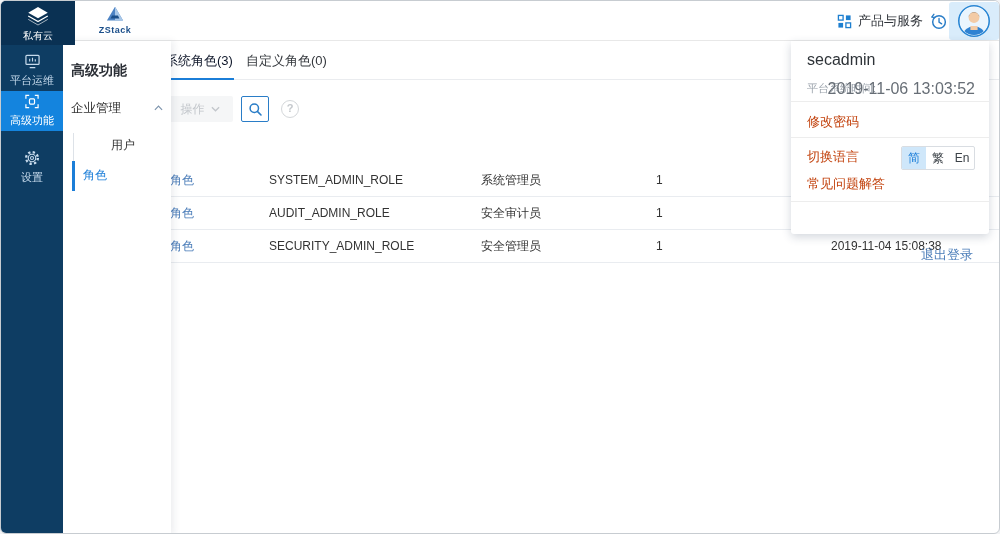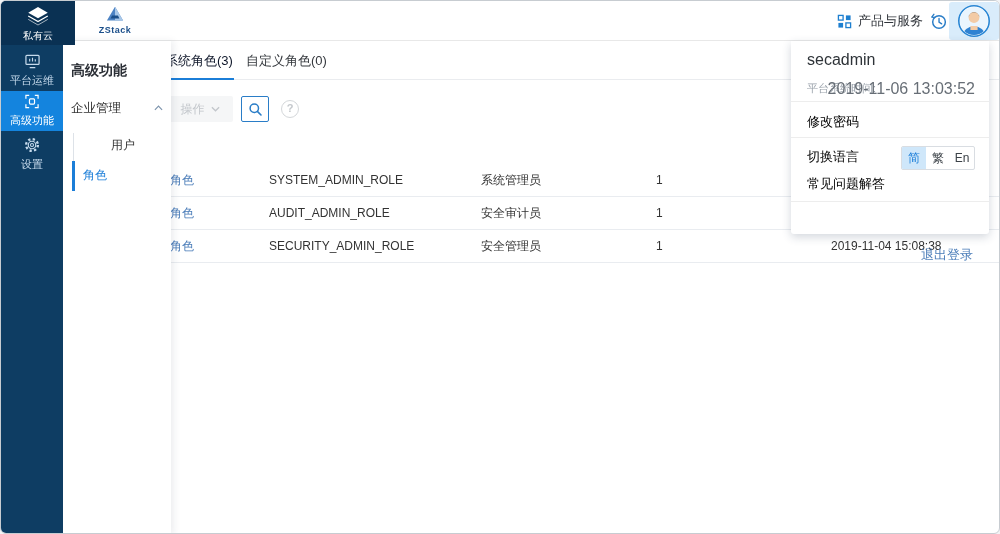--- a/index.html
+++ b/index.html
@@ -54,21 +54,21 @@
   .td{position:absolute;top:0;height:33px;line-height:33px;font-size:12px;color:#333;white-space:nowrap;}
   .td.link{color:#4a7cb8;cursor:pointer;}
   .c-name{left:47px;} .c-key{left:206px;} .c-type{left:418px;} .c-users{left:593px;} .c-date{left:768px;}
   
   #user-menu{left:790px;top:40px;width:198px;height:193px;background:#fff;z-index:6;
     box-shadow:0 3px 10px rgba(30,50,80,.20);border-radius:0 0 3px 3px;}
   .um-user{left:16px;top:10px;font-size:16px;color:#2e3338;}
   .um-time-lbl{left:16px;top:40px;font-size:11px;color:#9aa2ab;}
   .um-time-val{right:14px;top:39px;font-size:16px;color:#676e76;text-align:right;}
   .um-div{left:0;width:198px;height:1px;background:#ededed;}
-  .um-item{left:16px;font-size:13px;color:#000000;cursor:pointer;}
+  .um-item{left:16px;font-size:13px;color:#c2410c;cursor:pointer;}
   .um-lang-row{left:0;top:140px;width:198px;height:24px;}
   .lang-group{position:absolute;right:14px;top:1px;display:flex;border:1px solid #d9dde2;border-radius:2px;overflow:hidden;background:#fff;}
   .lang-cell{width:24px;height:22px;line-height:22px;text-align:center;font-size:12px;color:#3c4248;cursor:pointer;}
   .lang-cell.active{background:#cfe7fa;color:#1b7ed8;}
   .um-logout{right:16px;top:205px;font-size:13px;color:#4a7cb8;cursor:pointer;}
 </style>
 </head>
 <body>
 
 <div id="app">
@@ -134,21 +134,21 @@
       </svg>
       <div class="lbl">平台运维</div>
     </div>
     <div class="abs nav-item active" style="top:90px;">
       <svg width="16" height="15" viewBox="0 0 16 16">
         <path d="M1.5 5 V1.5 H5 M11 1.5 H14.5 V5 M14.5 11 V14.5 H11 M5 14.5 H1.5 V11" fill="none" stroke="currentColor" stroke-width="1.3"></path>
         <rect x="5.3" y="5.3" width="5.4" height="5.4" rx="1" fill="none" stroke="currentColor" stroke-width="1.3"></rect>
       </svg>
       <div class="lbl">高级功能</div>
     </div>
-    <div class="abs nav-item" style="top:133px;">
+    <div class="abs nav-item" style="top:146px;">
       <svg width="16" height="16" viewBox="0 0 18 18">
         <circle cx="9" cy="9" r="6.6" fill="none" stroke="currentColor" stroke-width="2.6" stroke-dasharray="2.6 2.58"></circle>
         <circle cx="9" cy="9" r="4.2" fill="none" stroke="currentColor" stroke-width="1.3"></circle>
         <circle cx="9" cy="9" r="1.7" fill="none" stroke="currentColor" stroke-width="1.2"></circle>
       </svg>
       <div class="lbl">设置</div>
     </div>
   </div>
 
   <div id="tabsbar" class="abs"></div>

